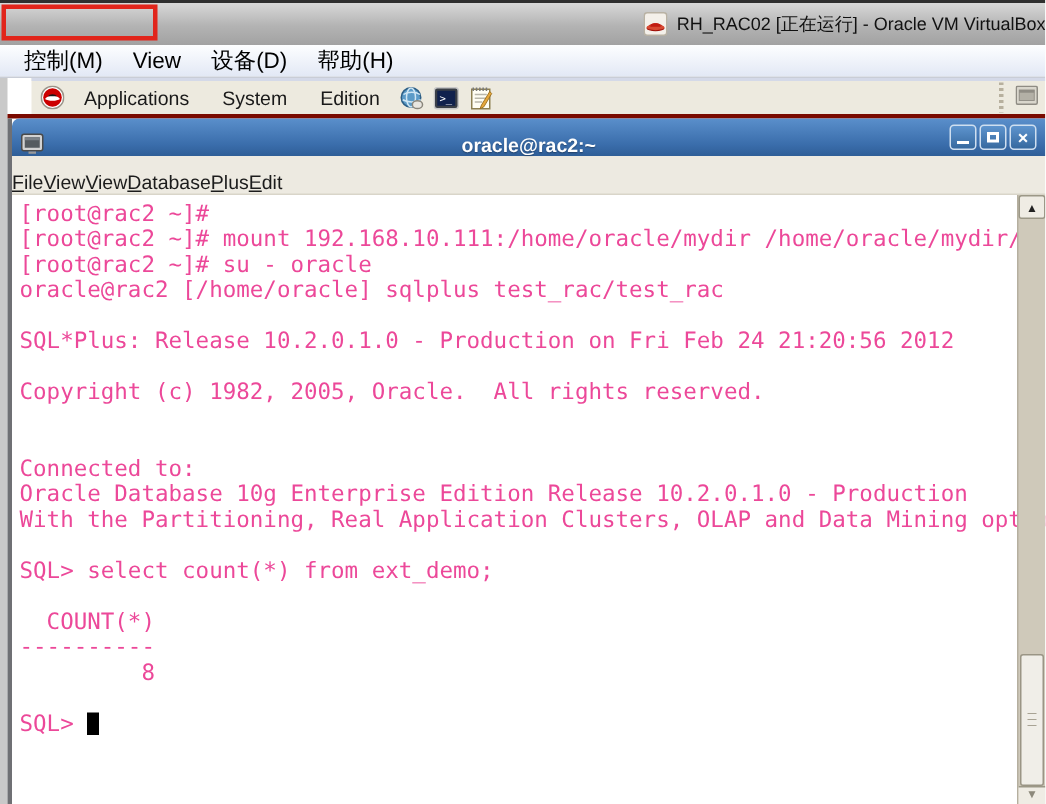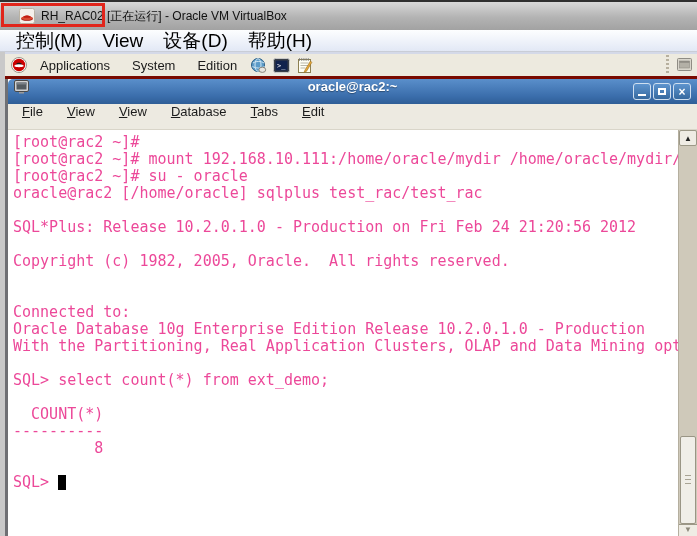--- a/index.html
+++ b/index.html
@@ -5,85 +5,85 @@
   * { margin:0; padding:0; box-sizing:border-box; }
   html,body { width:697px; height:536px; overflow:hidden; }
   body { font-family:"Liberation Sans", sans-serif; }
   #screen { position:relative; width:697px; height:536px; background:#fff; overflow:hidden; }
 
   
   .vbox-titlebar {
     position:relative; height:30px; width:100%;
     background:linear-gradient(#d8d8d8, #b3b3b3 55%, #a2a2a2);
     border-top:2px solid #2f2f2f;
-    display:flex; align-items:center; padding-left:19px;
+    display:flex; align-items:center; padding-left:19px;justify-content:flex-end;
   }
   .vbox-title-text { font-size:12px; color:#111; margin-left:6px; white-space:nowrap; }
   .annotation-rect {
     position:absolute; left:1px; top:1px; width:104px; height:24px;
     border:3px solid #e1251b; z-index:50; pointer-events:none;
   }
   .vbox-menubar {
     height:22px; width:100%;
     background:linear-gradient(#fdfeff, #e2e8f5);
     border-bottom:1px solid #c9cdd6;
     display:flex; align-items:center; padding-left:10px;
   }
-  .vbox-menu-item { font-size:19px; color:#000; padding:0 14px 0 6px; cursor:default; white-space:nowrap; }
+  .vbox-menu-item { font-size:15px; color:#000; padding:0 14px 0 6px; cursor:default; white-space:nowrap; }
 
   
   .vm-area {
     position:relative; width:100%; height:484px;
     border-left:5px solid #c9c9c9;
     display:flex; flex-direction:column; background:#fff;
   }
 
   
   .gnome-panel {
     height:24px; background:#edeadf; border-top:2px solid #d4d9e8;
-    display:flex; align-items:center; padding:0 4px 0 6px;
+    display:flex; align-items:center; padding:0 4px 0 6px;margin-left:16px;
   }
   .panel-menu { display:flex; align-items:center; gap:4px; }
   .panel-menu-item { font-size:13px; color:#1a1a1a; padding:0 9px; white-space:nowrap; }
   .panel-launchers { display:flex; align-items:center; gap:7px; margin-left:4px; }
   .panel-spacer { flex:1; }
   .panel-handle {
     width:3px; height:20px; margin:0 8px 0 0;
     background:repeating-linear-gradient(to bottom,#b7b09e 0 2px, #edeadf 2px 4px);
   }
   .panel-redline { height:3px; background:#7a0a00; }
 
   
   .terminal-window {
     flex:1; display:flex; flex-direction:column;
     border-left:3px solid #6f7074; min-height:0;
   }
   .term-titlebar {
     position:relative; height:25px;
     background:linear-gradient(#5a8fcb, #3a6dab 70%, #2f5e97);
     border-top-left-radius:5px;
-    display:flex; align-items:flex-start; padding:0 5px;
+    display:flex; align-items:flex-end; padding:0 5px;
   }
   .term-title-text {
     position:absolute; left:0; right:0; text-align:center;
     color:#fff; font-weight:bold; font-size:13px; text-shadow:0 1px 1px rgba(0,0,0,.35);
   }
   .term-buttons { position:absolute; right:6px; top:4px; display:flex; gap:2px; }
   .term-btn {
     width:18px; height:17px; border:1px solid #cfdff0; border-radius:3px;
     background:linear-gradient(#5e94ce,#36699f);
     display:flex; align-items:center; justify-content:center; cursor:pointer;
   }
   .glyph-min { width:8px; height:2px; background:#fff; margin-top:7px; }
   .glyph-max { width:8px; height:7px; border:2px solid #fff; }
   .glyph-close { color:#fff; font-size:12px; font-weight:bold; line-height:1; }
 
   .term-menubar {
     height:26px; background:#edeae1; border-bottom:1px solid #d9d5c9;
-    display:flex; align-items:flex-start; padding-left:14px; gap:24px;
+    display:flex; align-items:flex-end; 
   }
   .term-menu-item { display:inline-block; font-size:13px; color:#1c1c1c; white-space:nowrap; }
   .term-menu-item::first-letter { text-decoration:underline; }
 
   .term-body { position:relative; flex:1; background:#fff; min-height:0; }
   .term-pre {
     font-family:"DejaVu Sans Mono","Liberation Mono",monospace;
     font-size:15px; line-height:17px; color:#ec4899;
     white-space:pre; padding:4px 0 0 5px;
   }
@@ -217,21 +217,21 @@
               <span class="glyph-close">×</span>
             </div>
         </div>
       </div>
 
       <div class="term-menubar">
         <span class="term-menu-item">File</span>
         <span class="term-menu-item">View</span>
         <span class="term-menu-item">View</span>
         <span class="term-menu-item">Database</span>
-        <span class="term-menu-item">Tabs</span>
+        <span class="term-menu-item">Plus</span>
         <span class="term-menu-item">Edit</span>
       </div>
 
       <div class="term-body">
         <pre class="term-pre"><span>[root@rac2 ~]# 
 [root@rac2 ~]# mount 192.168.10.111:/home/oracle/mydir /home/oracle/mydir/
 [root@rac2 ~]# su - oracle
 oracle@rac2 [/home/oracle] sqlplus test_rac/test_rac
 
 SQL*Plus: Release 10.2.0.1.0 - Production on Fri Feb 24 21:20:56 2012

